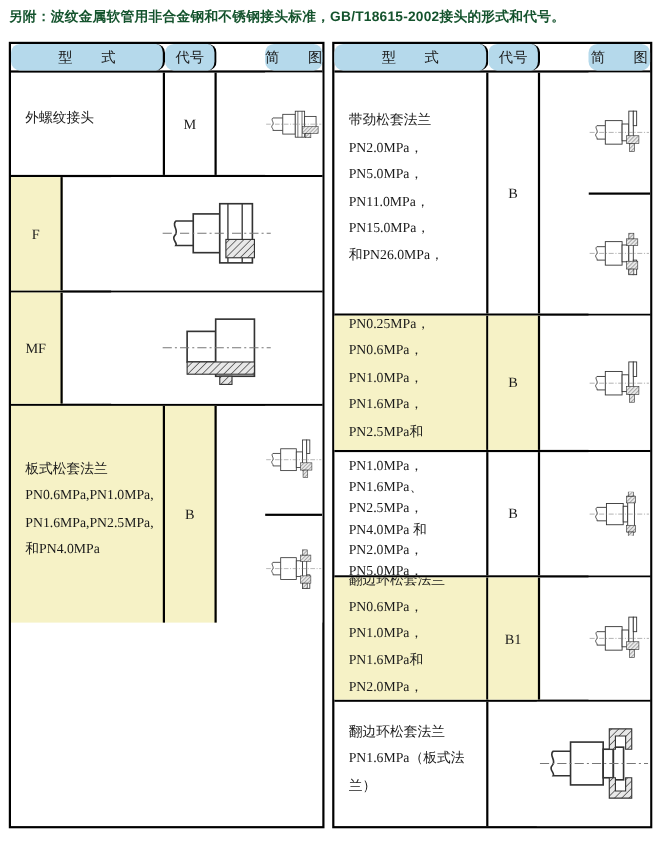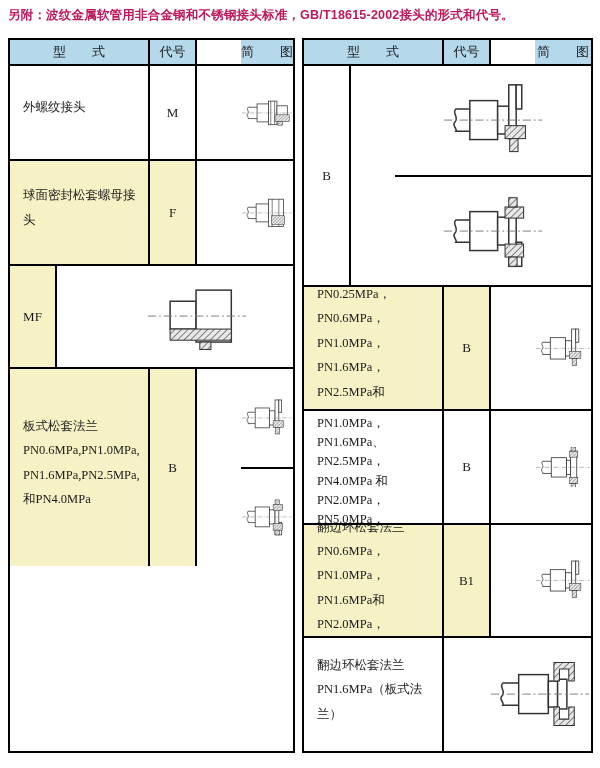--- a/index.html
+++ b/index.html
@@ -4,40 +4,40 @@
 <style>
   html,body{margin:0;padding:0;}
   body{
     width:600px;height:768px;background:#ffffff;position:relative;
     font-family:"Liberation Serif","DejaVu Serif",serif;
     color:#1a1a1a; overflow:hidden;
   }
   .title{
     position:absolute;left:8px;top:7px;width:584px;
     font-family:"Liberation Sans","DejaVu Sans",sans-serif;
-    font-weight:bold;font-size:12.5px;letter-spacing:0.2px;color:#be185d;
+    font-weight:bold;font-size:12.5px;letter-spacing:0.2px;color:#14532d;
   }
   .tables{position:absolute;left:8px;top:38px;display:flex;gap:7px;}
   .tbl{border:2px solid #000;background:#fff;box-sizing:border-box;}
   .tbl.left{width:287px;}
   .tbl.right{width:291px;}
   .row{display:flex;border-bottom:2px solid #000;box-sizing:border-box;}
   .row:last-child{border-bottom:none;}
   .cell{border-right:2px solid #000;box-sizing:border-box;overflow:hidden;}
   .cell:last-child{border-right:none;}
   .type{width:140px;display:flex;align-items:center;padding:2px 4px 12px 13px;
         font-size:12.5px;line-height:1.95;white-space:pre-line;}
   .type.tight{line-height:1.55;font-family:Liberation Serif, serif;}
   .code{width:47px;display:flex;align-items:center;justify-content:center;
         font-size:13px;}
   .diag-cell{flex:1;display:flex;flex-direction:column;background:#fff;margin-left:44px;}
   .diag-sub{flex:1;display:flex;align-items:center;justify-content:center;overflow:hidden;}
   .diag-sub.stacked{border-top:2px solid #000;}
   .head .cell{background:#b5d9eb;display:flex;align-items:center;justify-content:center;
-        font-size:13px;padding:0;white-space:pre;}
+        font-size:13px;padding:0;white-space:pre;border-radius:8px;}
   .hl .type,.hl .code{background:#f6f2c6;}
   svg.diag{width:102px;max-height:96%;}
   .ln{fill:#ffffff;stroke:#333;stroke-width:1.6;}
   .pp{fill:none;stroke:#333;stroke-width:1.6;}
   .ll{stroke:#333;stroke-width:1.3;}
   .hatch{fill:url(#hatchp);stroke:#333;stroke-width:1.1;}
   .cl{stroke:#777;stroke-width:1;stroke-dasharray:9 3 2 3;}
   .dsh{stroke:#555;stroke-width:1;stroke-dasharray:3 2;}
 </style>
 </head>
@@ -75,21 +75,20 @@
               <line x1="71" y1="15" x2="71" y2="65" class="ll"></line>
               <rect x="76" y="25" width="22" height="30" class="ln"></rect>
               <rect x="72" y="44" width="30" height="14" class="hatch"></rect>
               <rect x="78" y="58" width="10" height="8" class="hatch"></rect>
               <line x1="2" y1="40" x2="108" y2="40" class="cl"></line>
             </svg>
           </div>
         </div>
     </div>
     <div class="row hl" style="height:105px">
-      <div class="cell type">球面密封松套螺母接头</div>
       <div class="cell code">F</div>
       <div class="cell diag-cell">
           <div class="diag-sub">
             <svg class="diag" viewBox="0 0 110 80">
               <path class="pp" d="M32,28 H15 C10,32 19,37 14,42 C10,46 17,49 15,52 H32"></path>
               <rect x="32" y="21" width="26" height="38" class="ln"></rect>
               <rect x="58" y="11" width="32" height="58" class="ln"></rect>
               <line x1="66" y1="11" x2="66" y2="69" class="ll"></line>
               <line x1="80" y1="11" x2="80" y2="69" class="ll"></line>
               <rect x="64" y="46" width="28" height="18" class="hatch"></rect>
@@ -149,20 +148,24 @@
     </div>
   </div>
 
   <div class="tbl right">
     <div class="row head" style="height:26px">
       <div class="cell type" style="justify-content:center;padding:0">型　　式</div>
       <div class="cell code">代号</div>
       <div class="cell diag-cell" style="flex-direction:row;align-items:center;justify-content:center;background:#b5d9eb;font-size:13px">简　　图</div>
     </div>
     <div class="row" style="height:221px">
+      <div class="cell type">带劲松套法兰
+PN2.0MPa，PN5.0MPa，
+PN11.0MPa，PN15.0MPa，
+和PN26.0MPa，</div>
       <div class="cell code">B</div>
       <div class="cell diag-cell">
           <div class="diag-sub">
             <svg class="diag" viewBox="0 0 110 80">
               <path class="pp" d="M30,28 H15 C10,32 19,37 14,42 C10,46 17,49 15,52 H30"></path>
               <rect x="30" y="19" width="30" height="42" class="ln"></rect>
               <rect x="60" y="25" width="12" height="30" class="ln"></rect>
               <rect x="72" y="2" width="8" height="58" class="ln"></rect>
               <rect x="80" y="2" width="6" height="26" class="ln"></rect>
               <rect x="68" y="46" width="22" height="14" class="hatch"></rect>

